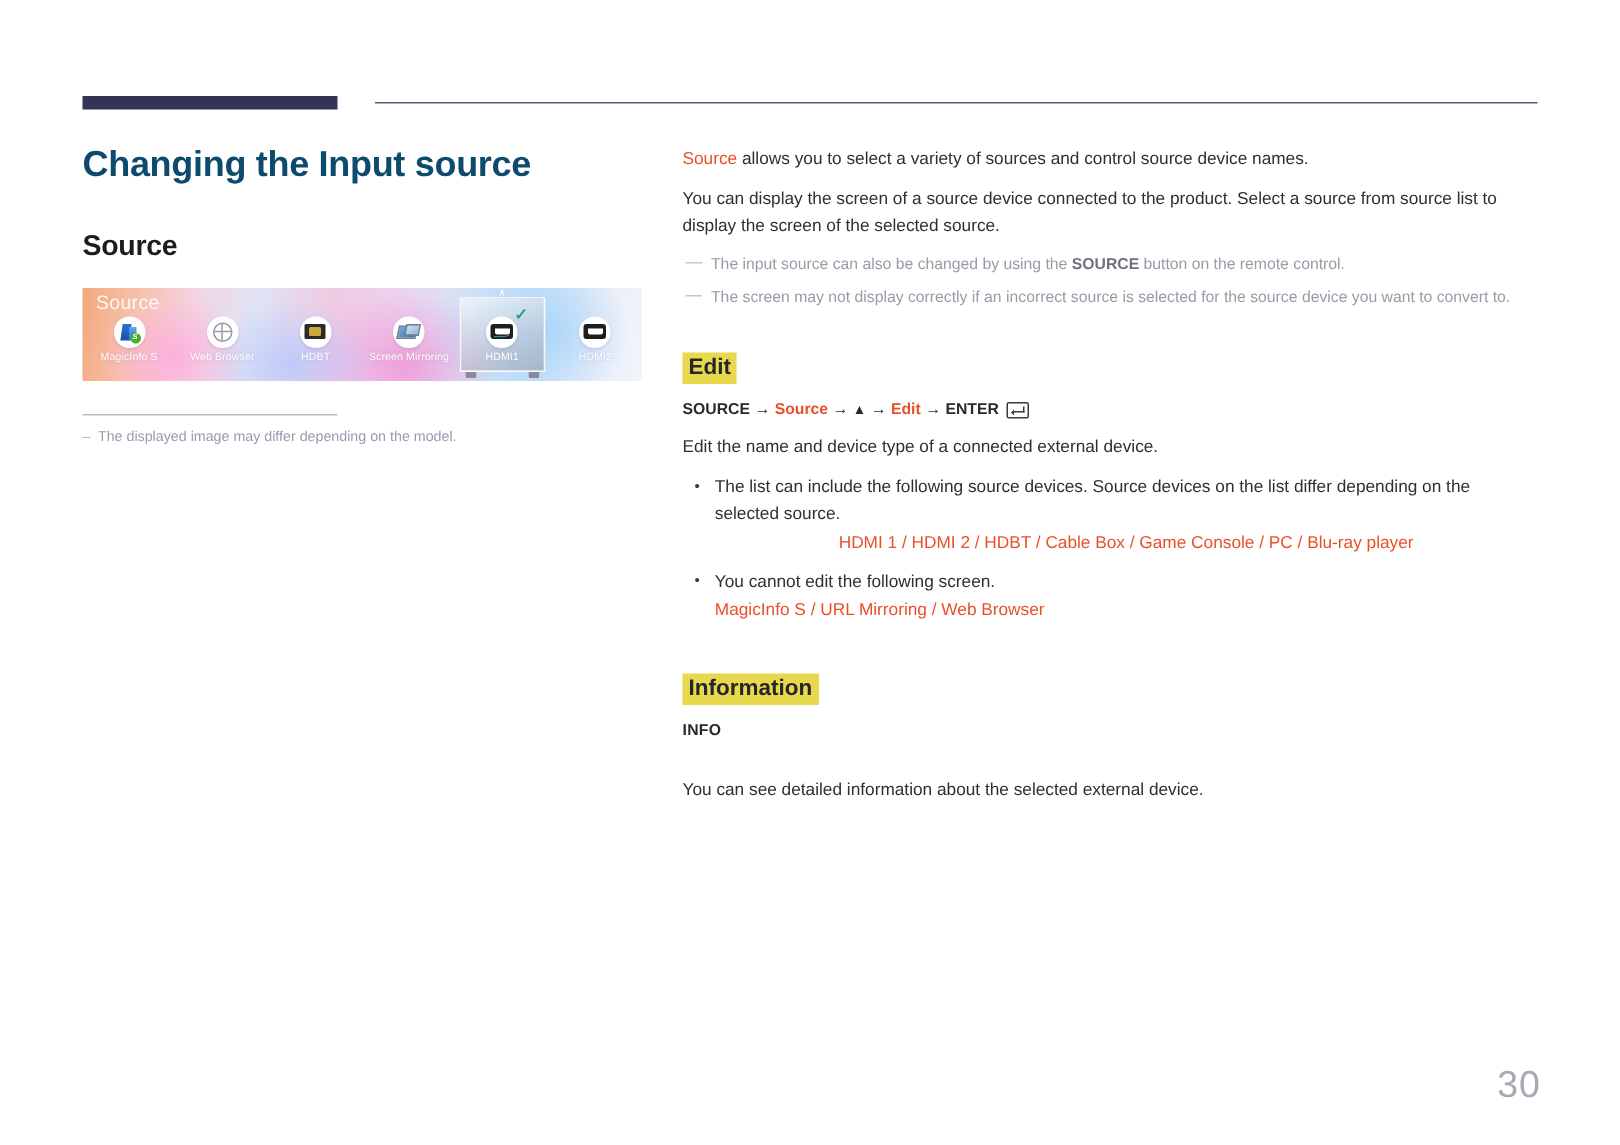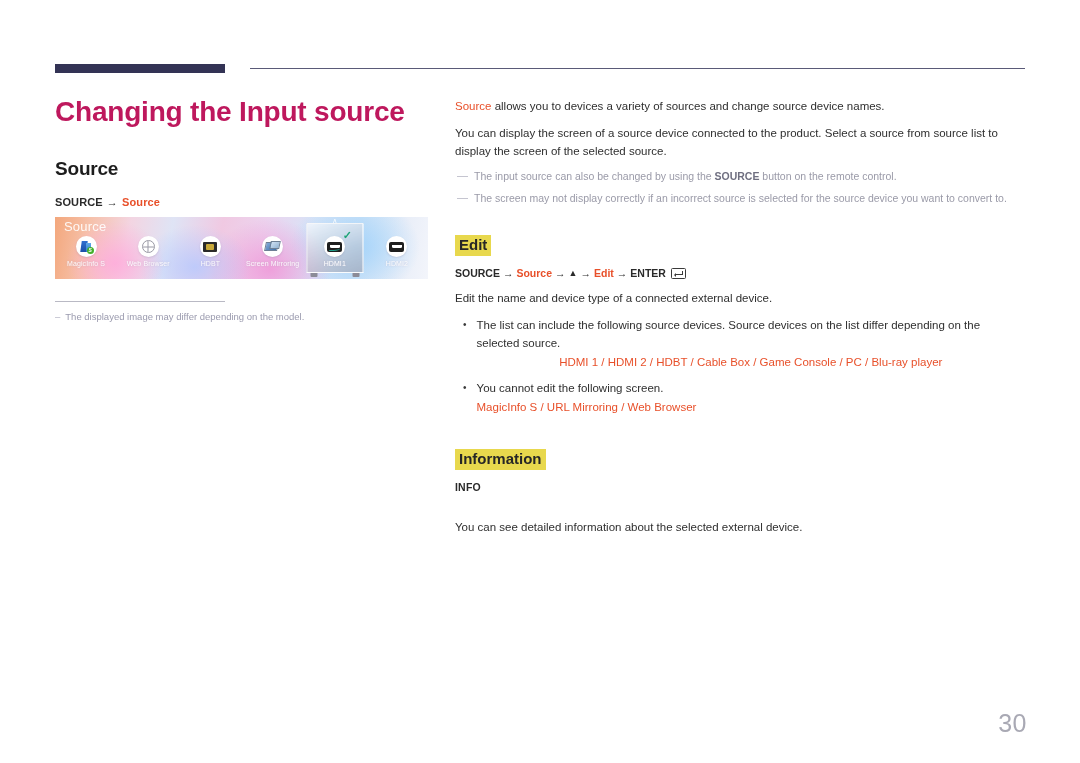--- a/index.html
+++ b/index.html
@@ -42,23 +42,23 @@
   }
 
   
   .left-col {
     position: absolute;
     left: 55px;
     top: 96px;
     width: 375px;
   }
   .page-title {
-    font-size: 28px;
+    font-size: 24px;
     font-weight: 600;
-    color: #be185d;
+    color: #0c4a6e;
     letter-spacing: -0.2px;
     margin: 0 0 30px 0;
     line-height: 1.15;
   }
   .section-title {
     font-size: 19px;
     font-weight: 700;
     color: #1d1d1d;
     margin: 0 0 16px 0;
     letter-spacing: -0.2px;
@@ -395,25 +395,20 @@
   <div class="thick"></div>
   <div class="thin"></div>
 </div>
 
 <div class="left-col">
 
   <h1 class="page-title">Changing the Input source</h1>
 
   <h2 class="section-title">Source</h2>
 
-  <div class="breadcrumb">
-    <span>SOURCE</span>
-    <span class="arrow">→</span>
-    <span class="accent">Source</span>
-  </div>
 
   <div class="tv-shot">
     <div class="shot-label">Source</div>
 
     <div class="src-items">
 
       <div class="src-item">
         <div class="src-circle">
           <span class="ic-magicinfo">
             <i class="b1"></i>
@@ -483,21 +478,21 @@
   <div class="note">
     <span class="dash">–</span>
     <span>The displayed image may differ depending on the model.</span>
   </div>
 
 </div>
 
 <div class="right-col">
 
   <p class="para">
-    <span class="accent">Source</span><span> allows you to devices a variety of sources and change source device names.</span>
+    <span class="accent">Source</span><span> allows you to select a variety of sources and control source device names.</span>
   </p>
 
   <p class="para">You can display the screen of a source device connected to the product. Select a source from source list to display the screen of the selected source.</p>
 
   <div class="rnote">
     <span class="dash">—</span>
     <span><span>The input source can also be changed by using the </span><b>SOURCE</b><span> button on the remote control.</span></span>
   </div>
 
   <div class="rnote">

